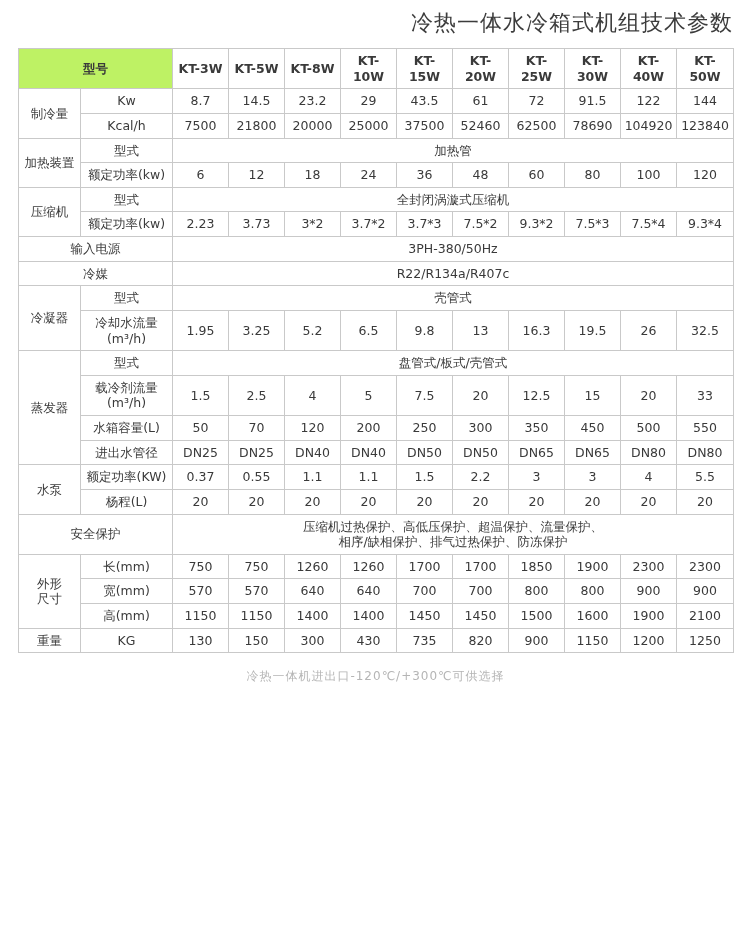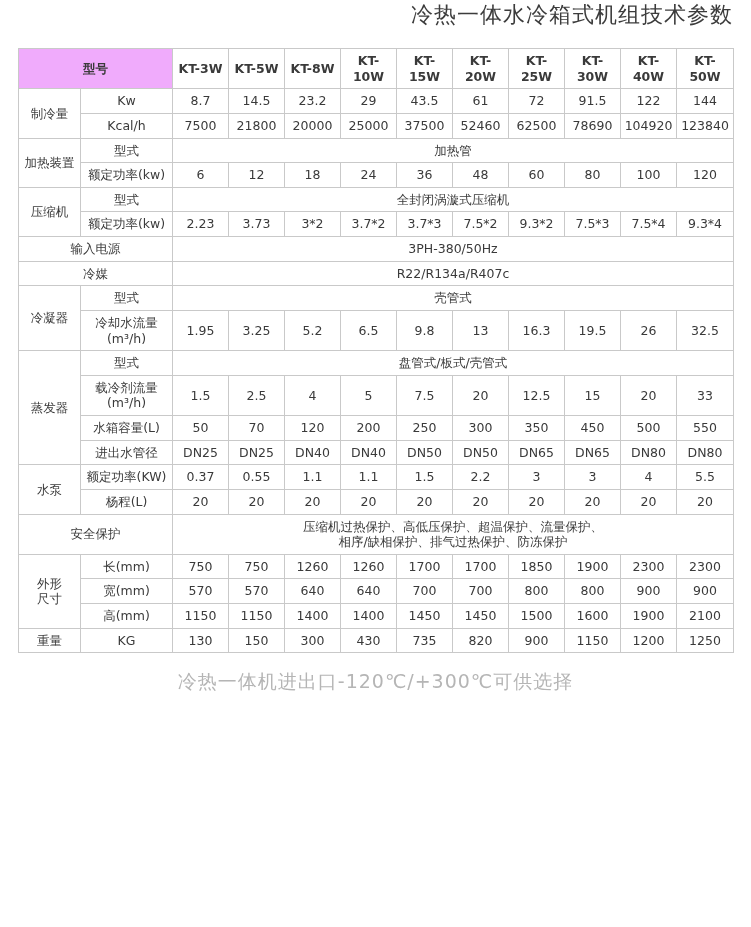--- a/index.html
+++ b/index.html
@@ -17,21 +17,21 @@
   }
   .page {
     width: 751px;
     height: 927px;
     box-sizing: border-box;
     padding: 0 18px;
   }
   .title-bar {
     height: 46px;
     display: flex;
-    align-items: flex-start;
+    align-items: center;
     justify-content: flex-end;
     padding-bottom: 2px;
   }
   .title {
     font-size: 22px;
     color: #3c3c3c;
     letter-spacing: 1px;
     font-weight: normal;
   }
   table.spec {
@@ -52,21 +52,21 @@
     background: #ffffff;
   }
   td.hdr {
     background: #a8a8a8;
     color: #ffffff;
     font-size: 13px;
     font-weight: bold;
     height: 26px;
   }
   td.hdr.model {
-    background: #f0abfc;
+    background: #bef264;
   }
   td.grp {
     background: #f2f0ee;
     font-size: 13px;
     color: #3a3a3a;
   }
   td.sub {
     background: #f7f6f5;
     font-size: 12px;
     color: #3a3a3a;
@@ -85,21 +85,21 @@
     font-size: 12.5px;
     line-height: 1.5;
     padding: 6px 4px;
   }
   .footer {
     margin-top: 14px;
     text-align: center;
     color: #b5b5b5;
   }
   .footer div {
-    font-size: 19px;
+    font-size: 12px;
     line-height: 1.55;
     letter-spacing: 1px;
   }
 </style>
 </head>
 <body>
 
 <div class="page">
 
   <div class="title-bar">

